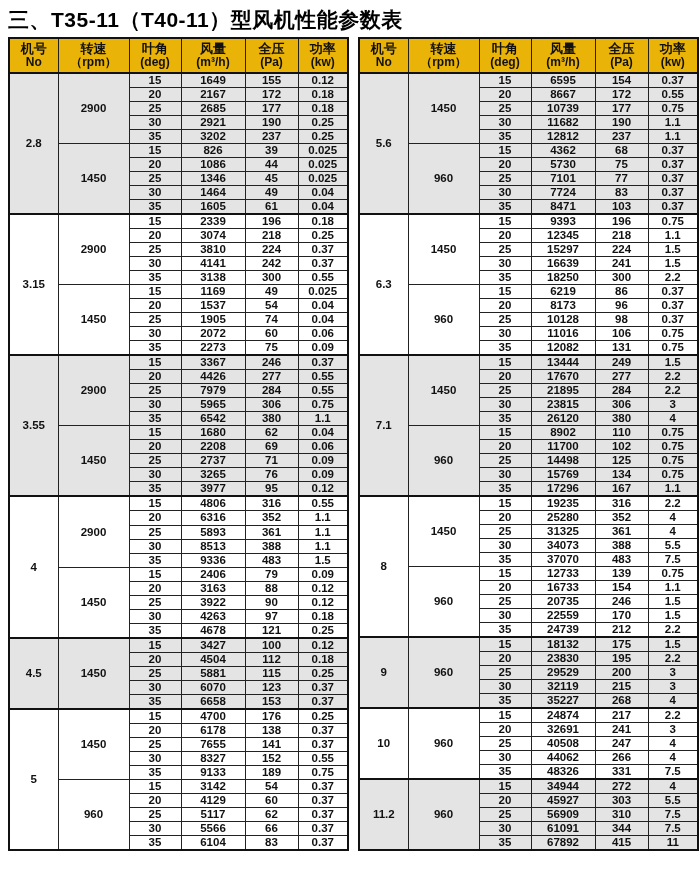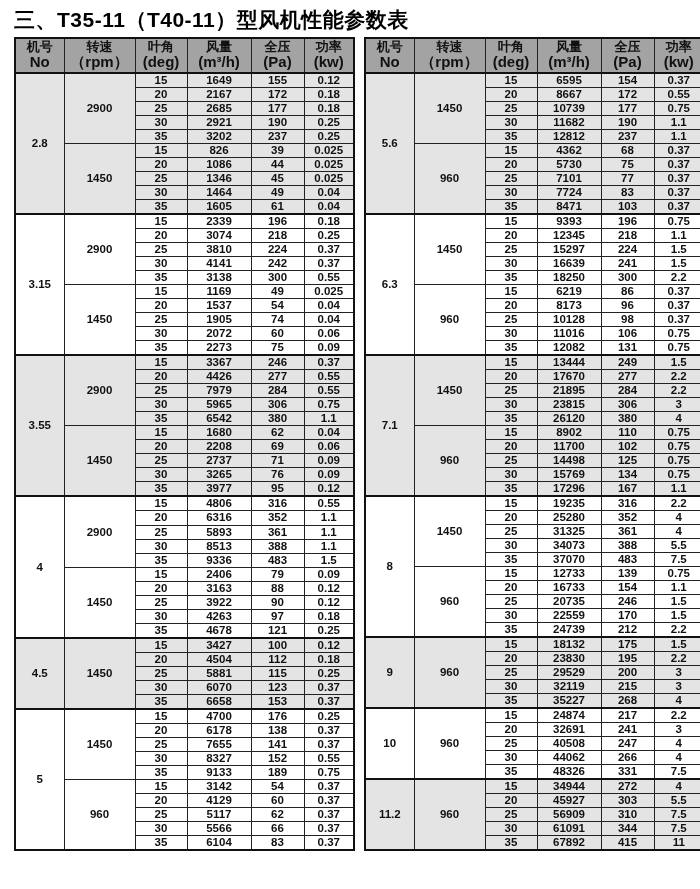--- a/index.html
+++ b/index.html
@@ -3,21 +3,21 @@
 <meta charset="utf-8">
 <style>
   * { box-sizing: border-box; }
   html, body {
     margin: 0; padding: 0;
     width: 700px; height: 889px;
     background: #ffffff;
     font-family: "Liberation Sans", "DejaVu Sans", sans-serif;
     color: #111111;
   }
-  .page { width: 700px; height: 889px; overflow: hidden; padding-left: 6px; }
+  .page { width: 700px; height: 889px; overflow: hidden; }
   .doc-title {
     font-size: 21px;
     font-weight: bold;
     margin: 6px 0 3px 8px;
     letter-spacing: 0.5px;
     color: #000;
   }
   .tables {
     display: flex;
     gap: 9px;
@@ -33,26 +33,26 @@
     border: 1px solid #222;
     text-align: center;
     vertical-align: middle;
     font-weight: bold;
     padding: 0;
     overflow: hidden;
     white-space: nowrap;
   }
   table.fan-table th {
     height: 35px;
-    background: #a3a3a3;
+    background: #eab308;
     font-size: 13px;
     line-height: 1.12;
     border-bottom: 2px solid #111;
   }
-  table.fan-table th .unit { font-size: 15px; }
+  table.fan-table th .unit { font-size: 12px; }
   table.fan-table td {
     height: 13.6px;
     font-size: 11.5px;
     line-height: 13px;
   }
   tr.shaded td { background: #e4e4e4; }
   tr.section-top td { border-top: 2px solid #111; }
   td.no-cell { font-size: 12px; }
   td.rpm-cell { font-size: 12px; }
 </style>

